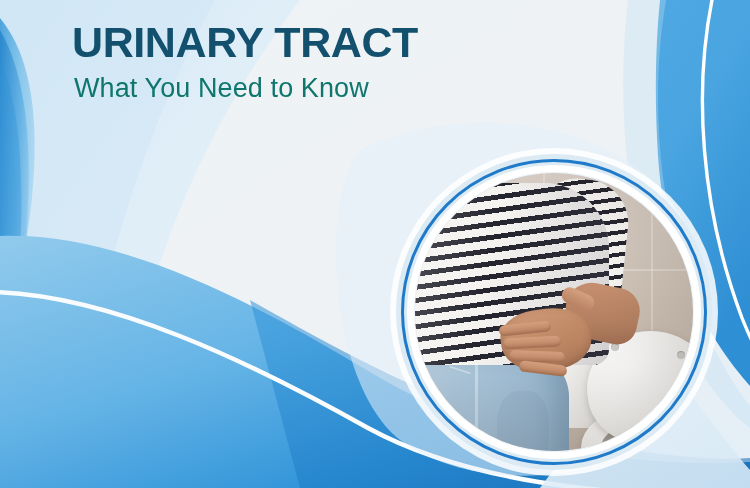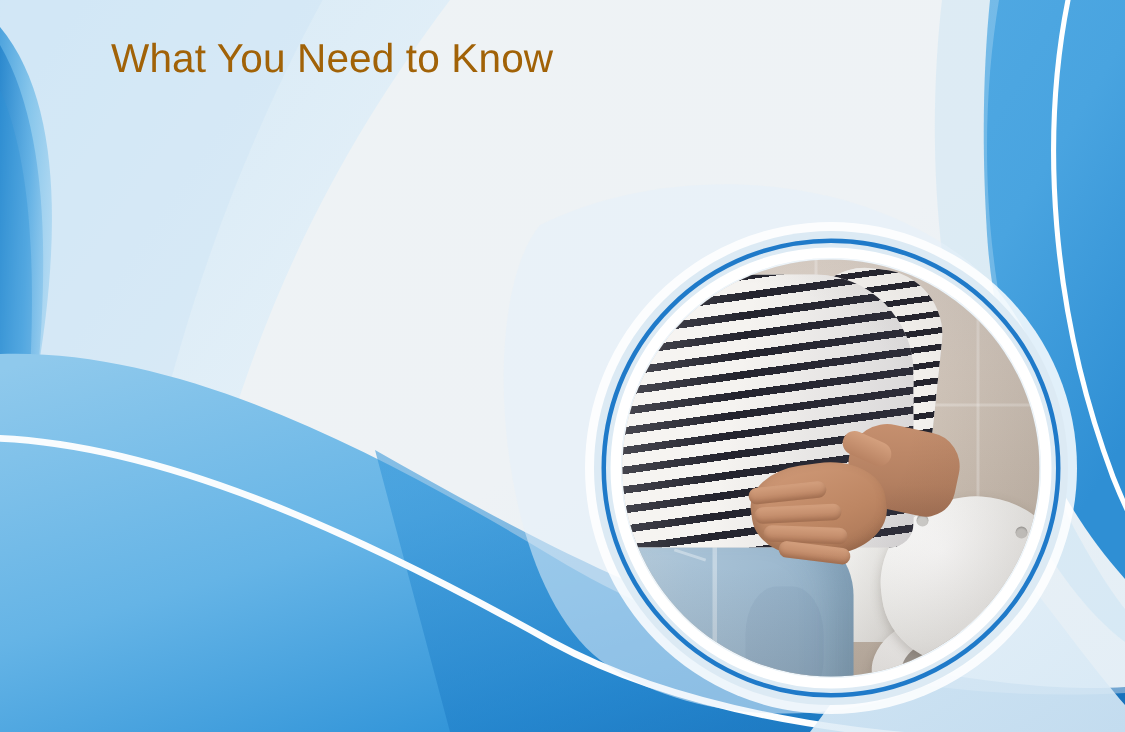--- a/index.html
+++ b/index.html
@@ -30,21 +30,21 @@
     white-space:nowrap;
     margin:0;
   }
   #title-line-2{margin-left:-4px;}
   #subtitle{
     font-family:"Liberation Sans",sans-serif;
     font-weight:normal;
     font-size:27px;
     line-height:34px;
     letter-spacing:0.1px;
-    color:#a16207;
+    color:#0f766e;
     margin:4px 0 0 2px;
     white-space:nowrap;
   }
 
   
   #photo-circle{
     position:absolute;
     left:415px;top:173px;
     width:278px;height:278px;
     border-radius:50%;
@@ -255,20 +255,21 @@
 
     <path d="M712,0 C694,90 700,206 742,318 C750,338 756,350 762,360" fill="none" stroke="#ffffff" stroke-width="3.4" stroke-linecap="round"></path>
 
     <path d="M640,330 C690,392 724,440 750,470 L750,488 L540,488 C580,436 610,382 640,330 Z" fill="url(#gRightPale)" opacity="0.9"></path>
 
     <path d="M360,150 C440,110 560,112 640,170 C716,226 724,350 660,430
              C600,486 470,492 400,440 C330,386 318,200 360,150 Z" fill="#e6f1f9" opacity="0.55"></path>
   </svg>
 
   <div id="text-block">
+    <div class="title-line" id="title-line-1">URINARY TRACT</div>
     <div id="subtitle">What You Need to Know</div>
   </div>
 
   <div id="photo-halo"></div>
   <div id="photo-ring-gap"></div>
   <div id="photo-ring"></div>
 
   <div id="photo-circle">
     <div id="photo-inner">
 

